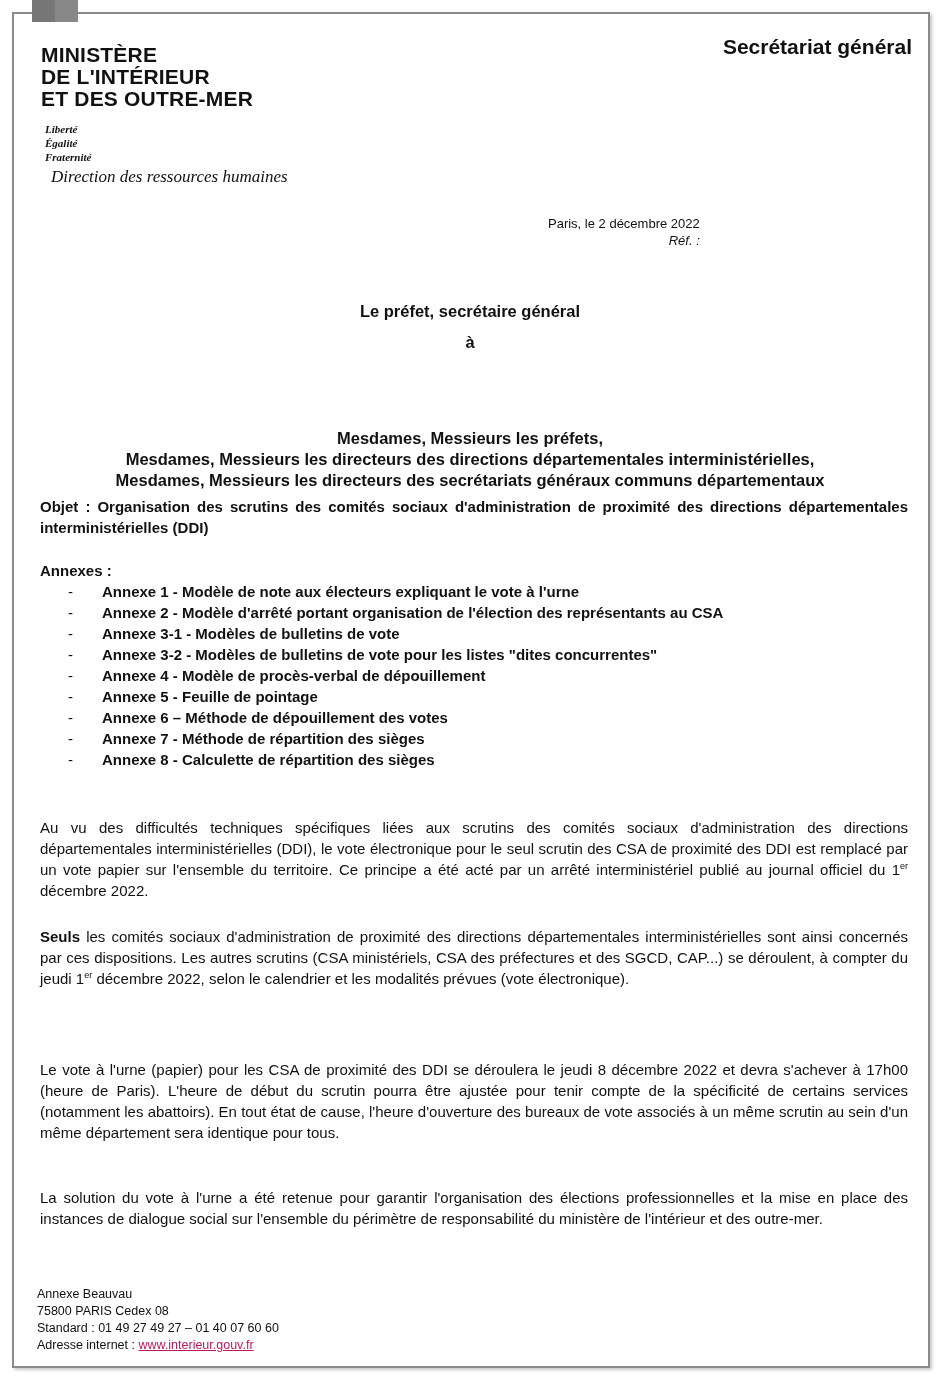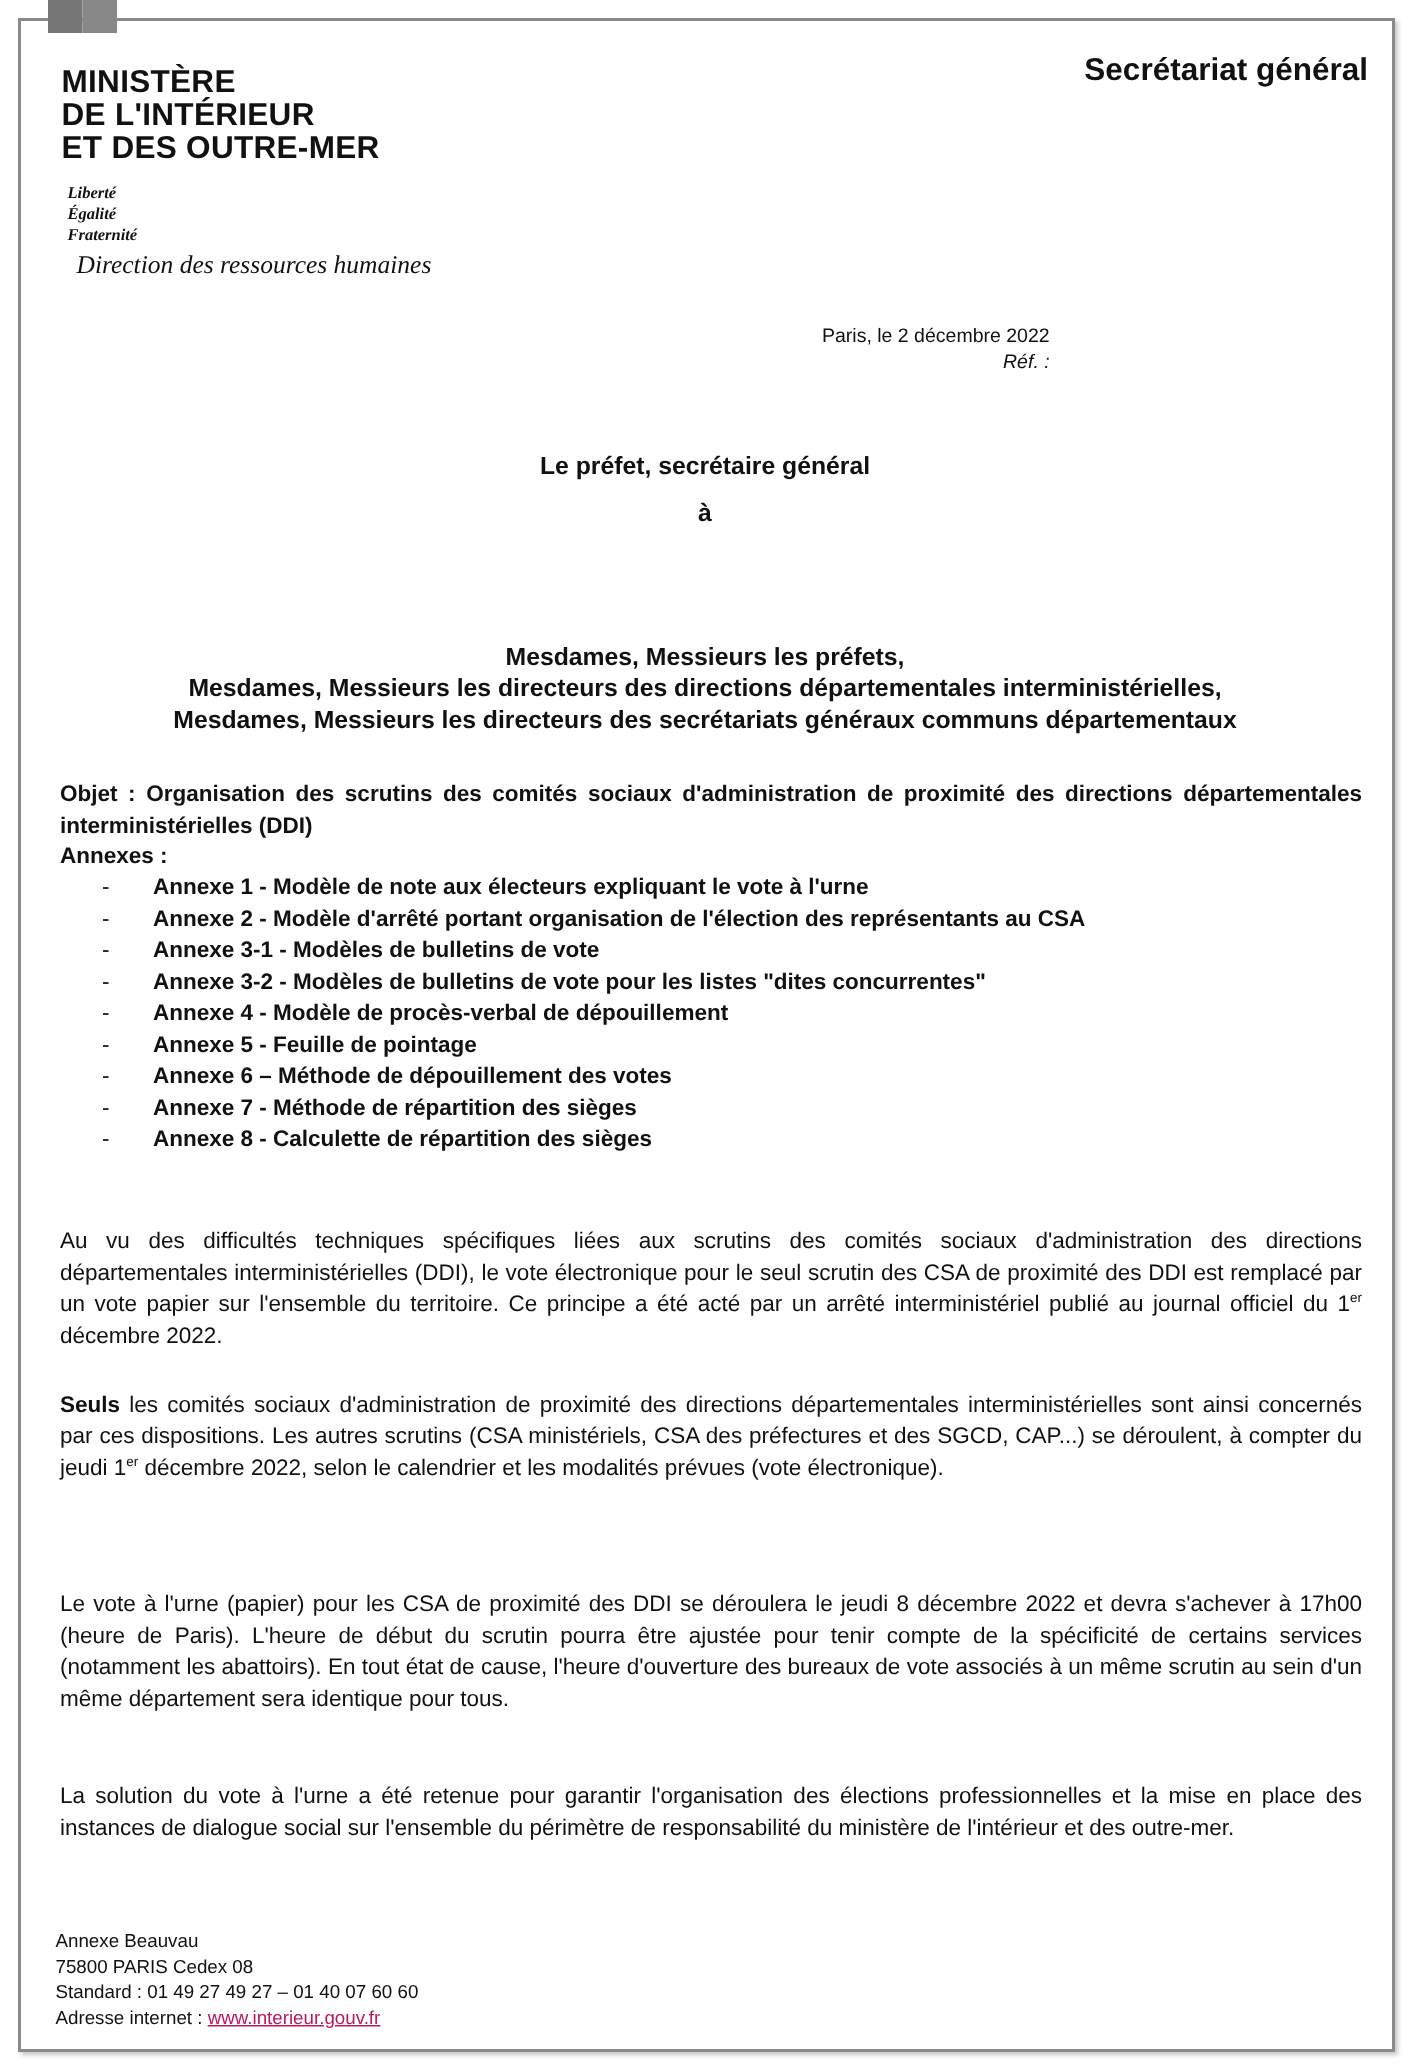--- a/index.html
+++ b/index.html
@@ -61,21 +61,21 @@
 
 <div class="center" style="top:286px;margin-top:16px;">Le préfet, secrétaire général</div>
 <div class="center" style="top:333px;">à</div>
 
 <div class="center recip" style="top:381px;margin-top:47px;">
   <div>Mesdames, Messieurs les préfets,</div>
   <div>Mesdames, Messieurs les directeurs des directions départementales interministérielles,</div>
   <div>Mesdames, Messieurs les directeurs des secrétariats généraux communs départementaux</div>
 </div>
 
-<div class="body-block objet" style="top:496px;margin-top:23px;">Objet : Organisation des scrutins des comités sociaux d'administration de proximité des directions départementales interministérielles (DDI)</div>
+<div class="body-block objet" style="top:496px;">Objet : Organisation des scrutins des comités sociaux d'administration de proximité des directions départementales interministérielles (DDI)</div>
 
 <div class="body-block" style="top:560px;">
   <div class="annex-title">Annexes :</div>
   <ul class="annexes">
     <li><span class="dash">-</span><span>Annexe 1 - Modèle de note aux électeurs expliquant le vote à l'urne</span></li>
     <li><span class="dash">-</span><span>Annexe 2 - Modèle d'arrêté portant organisation de l'élection des représentants au CSA</span></li>
     <li><span class="dash">-</span><span>Annexe 3-1 - Modèles de bulletins de vote</span></li>
     <li><span class="dash">-</span><span>Annexe 3-2 - Modèles de bulletins de vote pour les listes "dites concurrentes"</span></li>
     <li><span class="dash">-</span><span>Annexe 4 - Modèle de procès-verbal de dépouillement</span></li>
     <li><span class="dash">-</span><span>Annexe 5 - Feuille de pointage</span></li>

